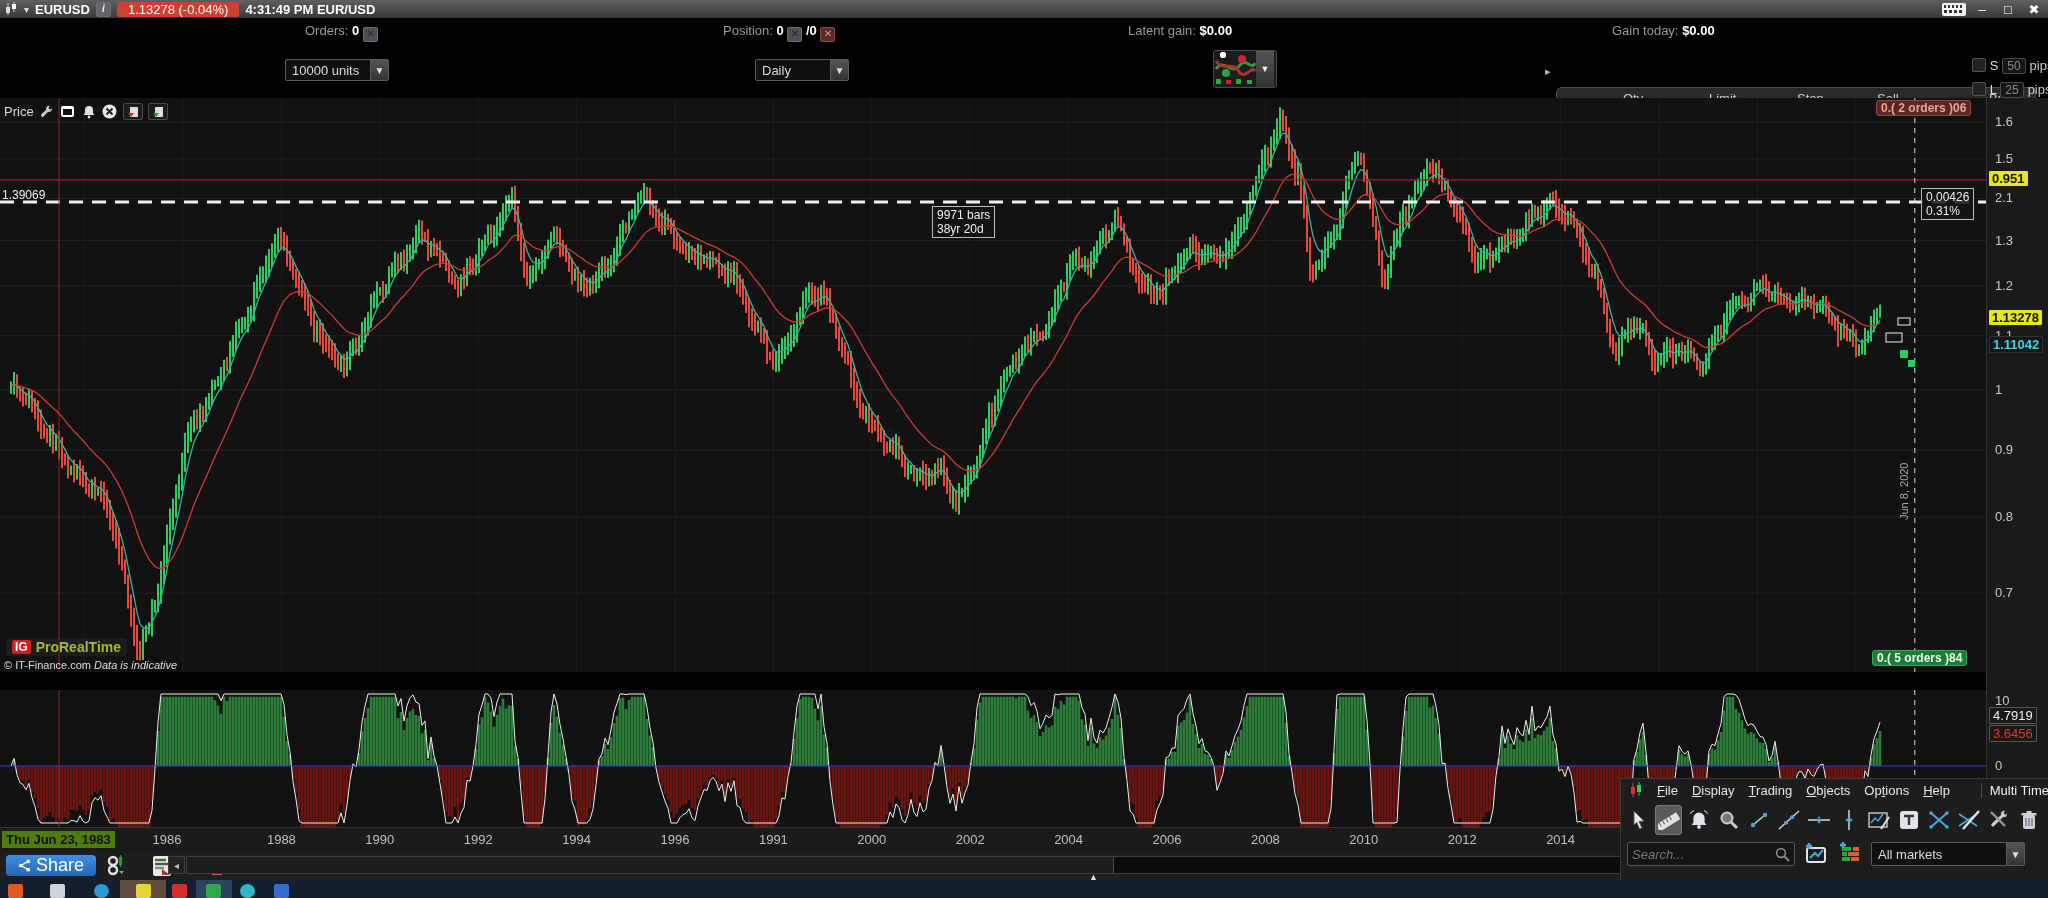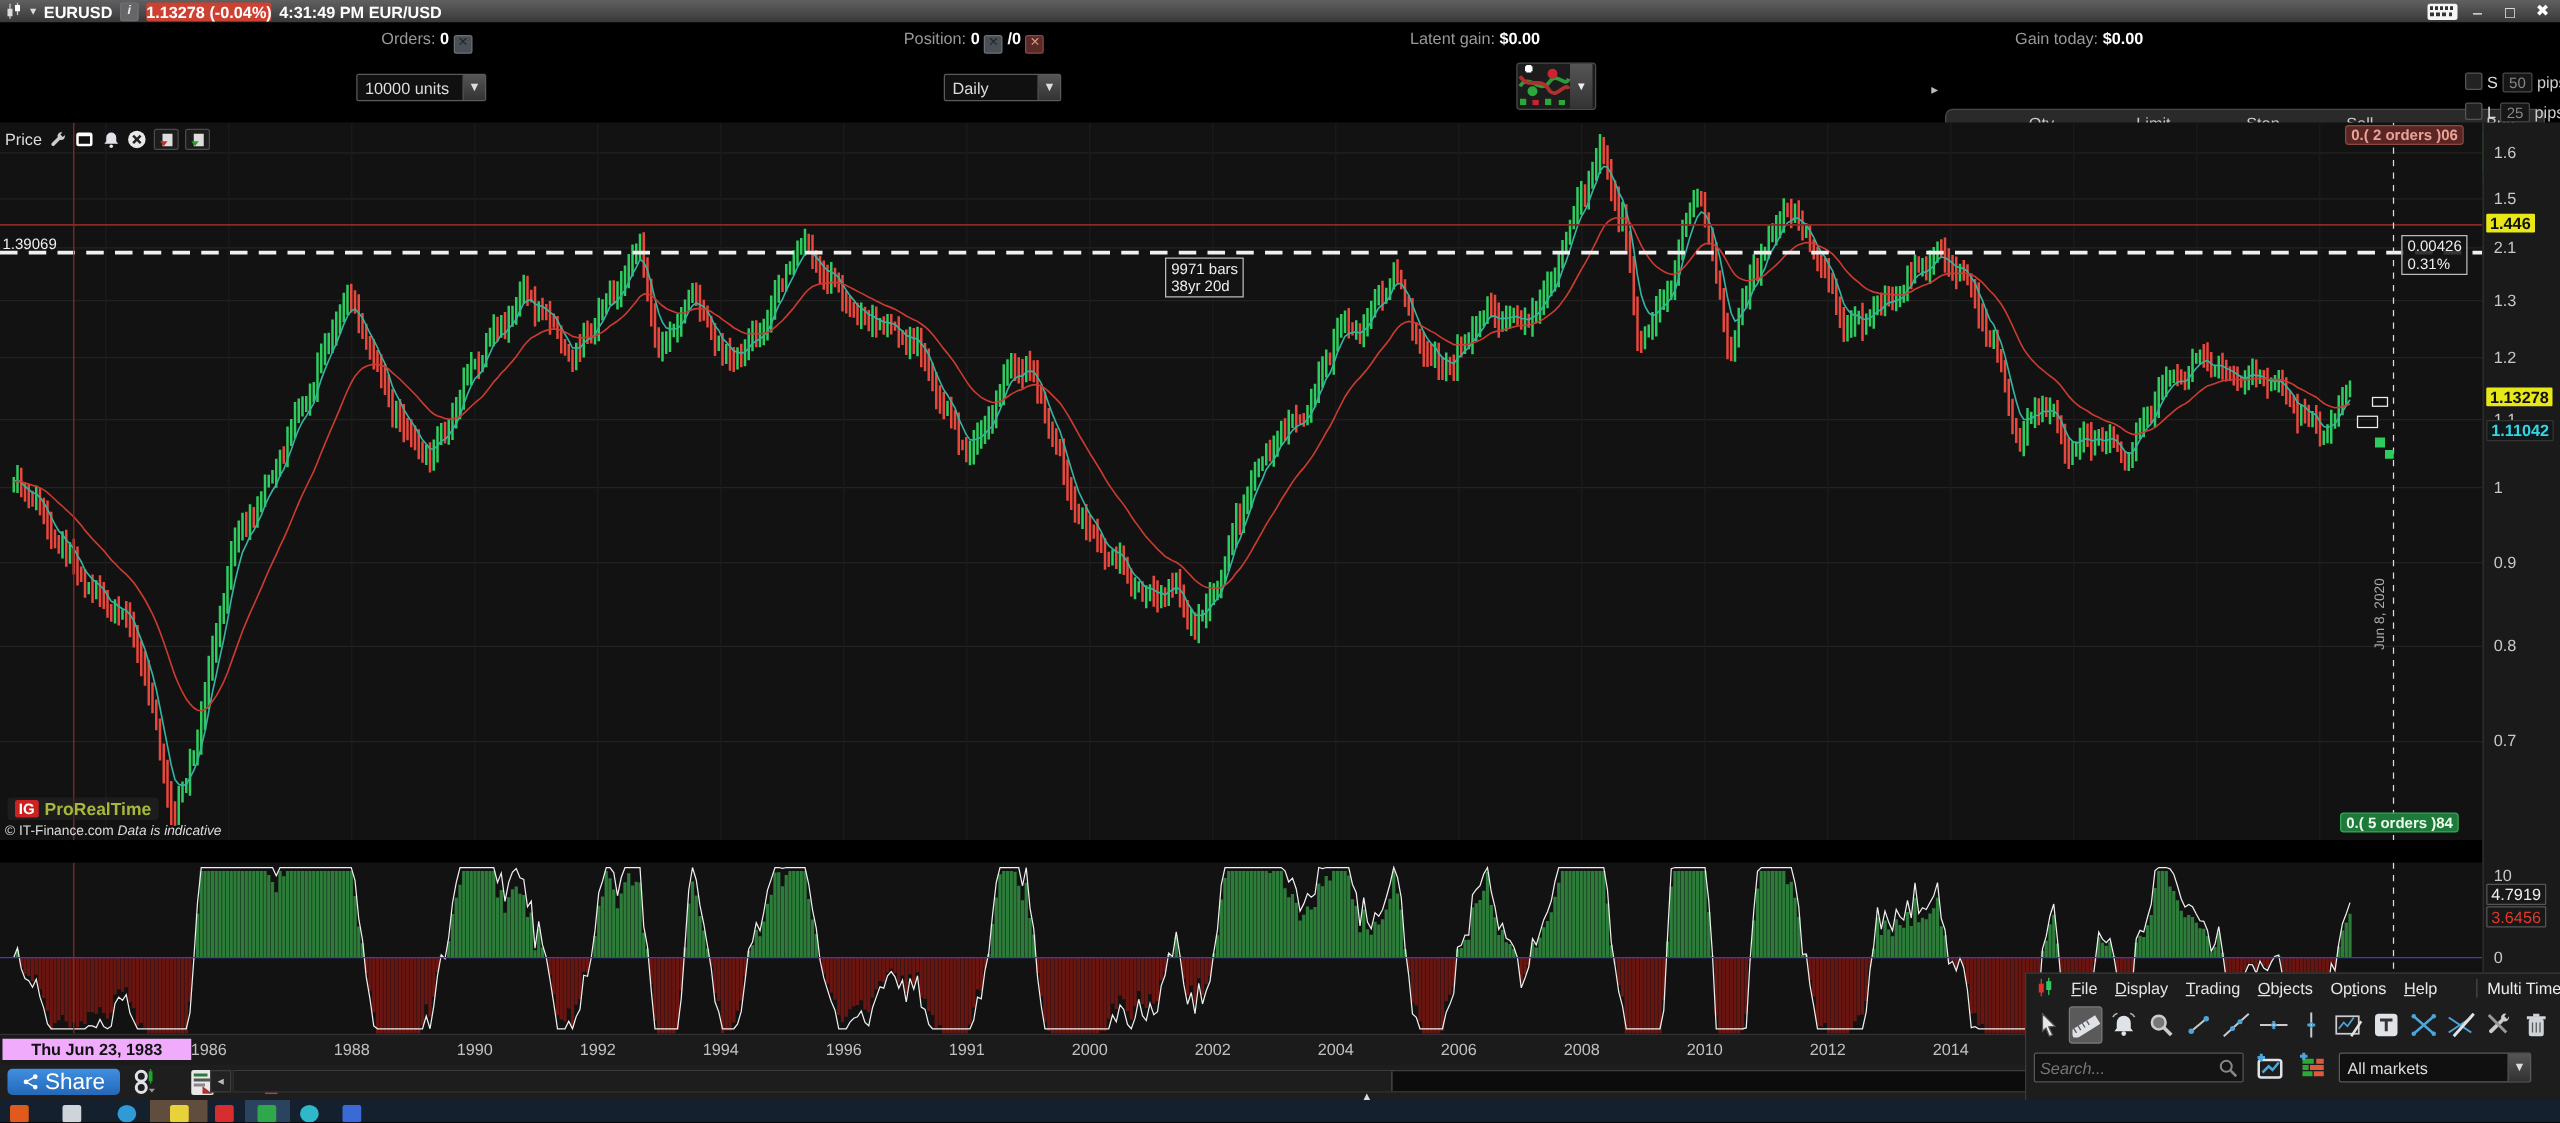--- a/index.html
+++ b/index.html
@@ -3,21 +3,21 @@
 <meta charset="utf-8">
 <style>
   html,body{margin:0;padding:0;background:#000;}
   #app{position:relative;width:2048px;height:898px;background:#000;overflow:hidden;
        font-family:"Liberation Sans","DejaVu Sans",sans-serif;color:#ddd;font-size:13px;}
   .abs{position:absolute;}
   
   #titlebar{left:0;top:0;width:2048px;height:18px;background:linear-gradient(#606060,#383838);
             display:flex;align-items:center;gap:6px;padding:0 4px;box-sizing:border-box;}
   #titlebar .sym{font-weight:bold;color:#fff;font-size:13px;}
-  .pricebadge{background:#cc4131;color:#fff;font-weight:bold;font-size:13px;padding:0 0;border-radius:2px;}
+  .pricebadge{background:#cc4131;color:#fff;font-weight:normal;font-size:13px;padding:0 11px;border-radius:2px;}
   .timetxt{color:#fff;font-weight:bold;font-size:13px;}
   .winbtn{color:#fff;font-size:13px;width:20px;text-align:center;cursor:default;}
   .kbicon{width:24px;height:13px;background:#f5f5f5;border-radius:2px;position:relative;}
   .kbicon:before{content:"";position:absolute;left:2px;top:2px;right:2px;height:3px;
      background:repeating-linear-gradient(90deg,#333 0 2px,transparent 2px 4px);}
   .kbicon:after{content:"";position:absolute;left:2px;top:7px;right:2px;height:3px;
      background:repeating-linear-gradient(90deg,#333 0 3px,transparent 3px 5px);}
   
   .statustxt{color:#999;}
   .statusval{color:#fff;font-weight:bold;}
@@ -52,21 +52,21 @@
   .pricetag{position:absolute;left:2px;font-size:13px;font-weight:bold;padding:0 3px;border-radius:1px;}
   .paneheader{display:flex;align-items:center;gap:5px;}
   .paneheader .t{color:#ddd;font-size:13px;}
   .hicon{width:16px;height:14px;display:flex;align-items:center;justify-content:center;}
   .tooltipbox{position:absolute;background:rgba(20,20,20,.85);border:1px solid #bbb;color:#eee;font-size:12px;
               padding:1px 4px;line-height:14px;}
   .ordersbadge{position:absolute;font-size:12px;font-weight:bold;padding:0 4px;border-radius:3px;white-space:nowrap;}
   
   #xaxis{left:0;top:827px;width:2048px;height:25px;background:#1b1b1b;border-top:1px solid #333;box-sizing:border-box;}
   .yearlbl{position:absolute;top:4px;color:#c0c0c0;font-size:13px;transform:translateX(-50%);}
-  #datebadge{position:absolute;left:2px;top:3px;background:#f0abfc;color:#111;font-weight:bold;font-size:13px;padding:1px 23px;}
+  #datebadge{position:absolute;left:2px;top:3px;background:#4d7c0f;color:#111;font-weight:bold;font-size:13px;padding:1px 4px;}
   
   #bottomrow{left:0;top:852px;width:2048px;height:28px;background:#1e1e1e;}
   #sharebtn{position:absolute;left:6px;top:3px;width:90px;height:21px;background:linear-gradient(#3f8fe0,#2468b8);
             border-radius:4px;color:#fff;display:flex;align-items:center;justify-content:center;gap:5px;font-size:18px;}
   #hscroll{position:absolute;left:186px;top:4px;width:1446px;height:16px;background:#0c0c0c;border:1px solid #3c3c3c;}
   #hscroll .thumb{position:absolute;left:0;top:0;bottom:0;width:926px;background:#1d1d1d;border-right:1px solid #4a4a4a;}
   .scrollarrow{position:absolute;left:168px;top:4px;width:17px;height:18px;background:#222;border:1px solid #3c3c3c;
                color:#bbb;font-size:10px;display:flex;align-items:center;justify-content:center;box-sizing:border-box;}
   .miniicon{position:absolute;top:2px;width:28px;height:23px;display:flex;align-items:center;justify-content:center;}
   
@@ -352,21 +352,21 @@
         <div class="ytick" style="top: 52.9683px;">1.5</div>
         <div class="ytick" style="top: 92.28px;">2.1</div>
         <div class="ytick" style="top: 134.506px;">1.3</div>
         <div class="ytick" style="top: 180.114px;">1.2</div>
         <div class="ytick" style="top: 229.693px;">1.1</div>
         <div class="ytick" style="top: 284px;">1</div>
         <div class="ytick" style="top: 344.034px;">0.9</div>
         <div class="ytick" style="top: 411.146px;">0.8</div>
         <div class="ytick" style="top: 487.231px;">0.7</div>
       </div>
-    <div class="pricetag" style="background: rgb(232, 232, 24); color: rgb(17, 17, 17); top: 72.8592px;" id="tag-alert">1.446</div>
+    <div class="pricetag" style="background: rgb(232, 232, 24); color: rgb(17, 17, 17); top: 72.8592px;" id="tag-alert">0.951</div>
     <div class="pricetag" style="background: rgb(232, 232, 24); color: rgb(17, 17, 17); top: 211.961px;" id="tag-current">1.13278</div>
     <div class="pricetag" style="background: rgb(16, 24, 26); color: rgb(53, 213, 229); border: 1px solid rgb(51, 51, 51); top: 238.321px;" id="tag-secondary">1.11042</div>
     <div class="ytick" style="top:595px;">10</div>
     <div class="pricetag" style="background:#181818;border:1px solid #555;color:#eee;top:609px;font-weight:normal;">4.7919</div>
     <div class="pricetag" style="background:#181818;border:1px solid #555;color:#e03a2e;top:627px;font-weight:normal;">3.6456</div>
     <div class="ytick" style="top:660px;">0</div>
   </div>
 
   <div id="xaxis" class="abs">
     <div id="yearlabels">

